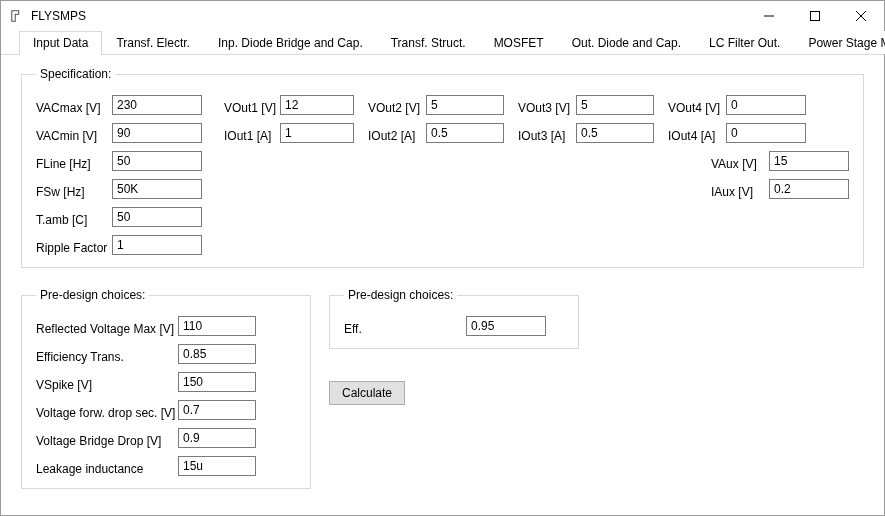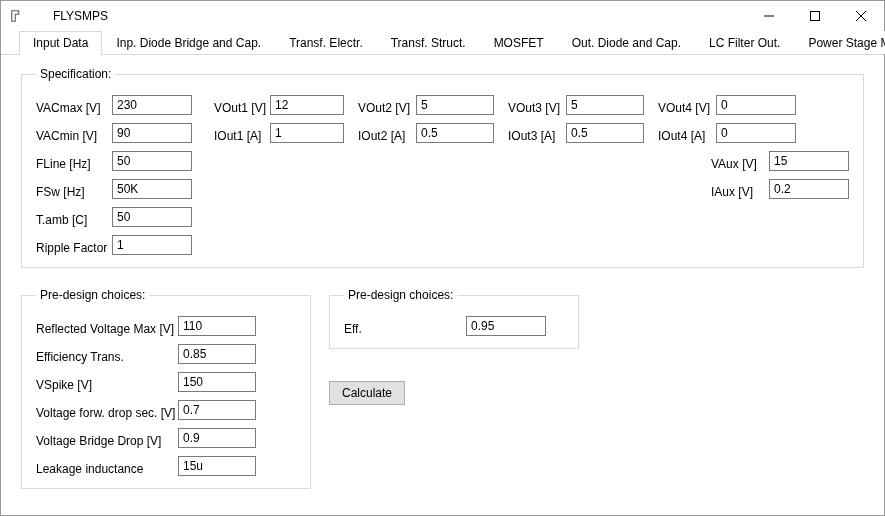--- a/index.html
+++ b/index.html
@@ -25,21 +25,21 @@
     padding-left: 8px;
     background: #fff;
   }
   .title-icon {
     width: 16px; height: 16px;
     margin-right: 6px;
     display: inline-flex;
     align-items: center; justify-content: center;
     color: #555;
   }
-  .title-text { font-size: 12px; color: #000; margin-left: 22px; }
+  .title-text { font-size: 12px; color: #000; }
   .win-controls {
     margin-left: auto;
     display: flex;
     height: 100%;
   }
   .win-btn {
     width: 46px;
     height: 100%;
     display: flex;
     align-items: center;
@@ -114,21 +114,21 @@
   input.field {
     height: 20px;
     border: 1px solid #7a7a7a;
     padding: 1px 4px;
     font-size: 12px;
     font-family: inherit;
     background: #fff;
   }
 
   .col1-label { width: 74px; }
-  .col1-input { width: 80px; }
+  .col1-input { width: 90px; }
   .col2-label { width: 54px; }
   .col2-input { width: 74px; }
   .col3-label { width: 56px; }
   .col3-input { width: 78px; }
   .col4-label { width: 56px; }
   .col4-input { width: 78px; }
   .col5-label { width: 56px; }
   .col5-input { width: 80px; }
 
   .lower { display:flex; gap: 18px; align-items:flex-start; }
@@ -177,22 +177,22 @@
         <svg width="10" height="10" viewBox="0 0 10 10">
             <line x1="0" y1="0" x2="10" y2="10" stroke="#000" stroke-width="1"></line>
             <line x1="10" y1="0" x2="0" y2="10" stroke="#000" stroke-width="1"></line>
           </svg>
       </button>
     </div>
   </div>
 
   <div class="tabrow">
     <div class="tab active">Input Data</div>
+    <div class="tab">Transf. Electr.</div>
     <div class="tab">Inp. Diode Bridge and Cap.</div>
-    <div class="tab">Transf. Electr.</div>
     <div class="tab">Transf. Struct.</div>
     <div class="tab">MOSFET</div>
     <div class="tab">Out. Diode and Cap.</div>
     <div class="tab">LC Filter Out.</div>
     <div class="tab">Power Stage Model</div>
 
   </div>
 
   <div class="content">
 

